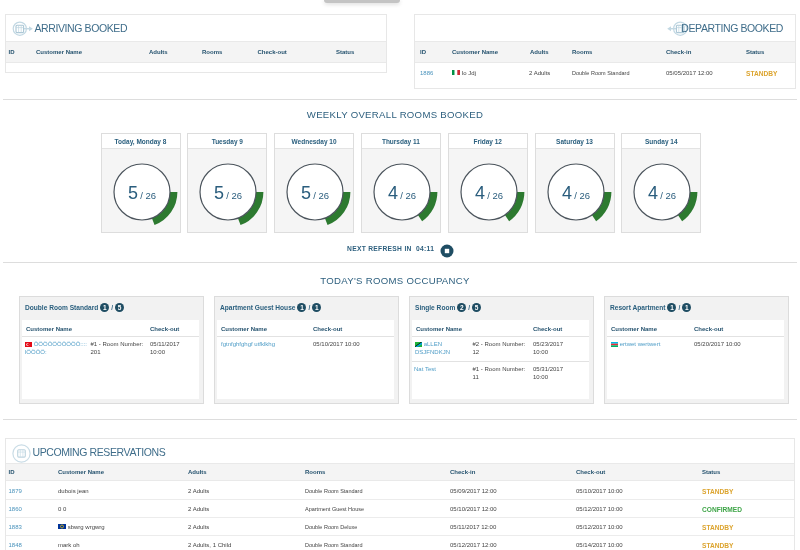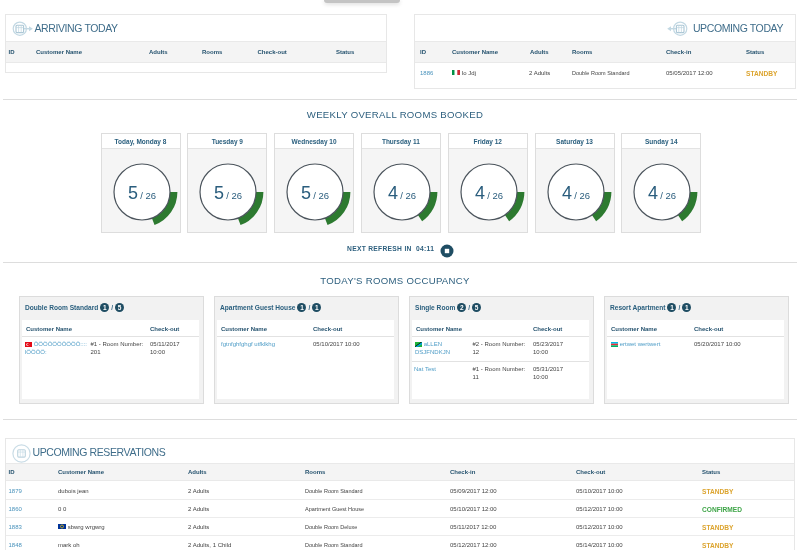--- a/index.html
+++ b/index.html
@@ -42,21 +42,21 @@
     <svg width="27" height="18" viewBox="0 0 27 18">
       <circle cx="7.8" cy="8.7" r="6.6" fill="none" stroke="#c2d8e3" stroke-width="1.2"></circle>
       <rect x="4" y="5.2" width="7.6" height="7.4" rx="1" fill="#fff" stroke="#aac6d5" stroke-width="1.1"></rect>
       <line x1="6.6" y1="5.2" x2="6.6" y2="12.6" stroke="#bdd4df" stroke-width="0.7"></line>
       <line x1="9.2" y1="5.2" x2="9.2" y2="12.6" stroke="#bdd4df" stroke-width="0.7"></line>
       <line x1="4" y1="7.6" x2="11.6" y2="7.6" stroke="#bdd4df" stroke-width="0.7"></line>
       <line x1="12" y1="8.7" x2="17.5" y2="8.7" stroke="#c2d8e3" stroke-width="1.4"></line>
       <path d="M17 6.2 L20.8 8.7 L17 11.2 Z" fill="#c2d8e3"></path>
     </svg>
   </div>
-  <div class="abs ptitle" style="left:28.5px;top:6.5px;">ARRIVING TODAY</div>
+  <div class="abs ptitle" style="left:28.5px;top:6.5px;">ARRIVING BOOKED</div>
   <div class="hdr" style="left:0;right:0;top:26px;height:22px;">
     <div class="hcell" style="left:2.5px;">ID</div>
     <div class="hcell" style="left:30px;">Customer Name</div>
     <div class="hcell" style="left:143px;">Adults</div>
     <div class="hcell" style="left:196px;">Rooms</div>
     <div class="hcell" style="left:251.5px;">Check-out</div>
     <div class="hcell" style="left:330px;">Status</div>
   </div>
 </div>
 
@@ -65,21 +65,21 @@
     <svg width="27" height="18" viewBox="0 0 27 18">
       <circle cx="19.2" cy="8.7" r="6.6" fill="none" stroke="#c2d8e3" stroke-width="1.2"></circle>
       <rect x="15.4" y="5.2" width="7.6" height="7.4" rx="1" fill="#fff" stroke="#aac6d5" stroke-width="1.1"></rect>
       <line x1="17.8" y1="5.2" x2="17.8" y2="12.6" stroke="#bdd4df" stroke-width="0.7"></line>
       <line x1="20.4" y1="5.2" x2="20.4" y2="12.6" stroke="#bdd4df" stroke-width="0.7"></line>
       <line x1="15.4" y1="7.6" x2="23" y2="7.6" stroke="#bdd4df" stroke-width="0.7"></line>
       <line x1="9.5" y1="8.7" x2="15" y2="8.7" stroke="#c2d8e3" stroke-width="1.4"></line>
       <path d="M10 6.2 L6.2 8.7 L10 11.2 Z" fill="#c2d8e3"></path>
     </svg>
   </div>
-  <div class="abs ptitle" style="right:12px;top:6.5px;">UPCOMING TODAY</div>
+  <div class="abs ptitle" style="right:12px;top:6.5px;">DEPARTING BOOKED</div>
   <div class="hdr" style="left:0;right:0;top:26px;height:22px;">
     <div class="hcell" style="left:5px;">ID</div>
     <div class="hcell" style="left:37px;">Customer Name</div>
     <div class="hcell" style="left:115px;">Adults</div>
     <div class="hcell" style="left:157px;">Rooms</div>
     <div class="hcell" style="left:251px;">Check-in</div>
     <div class="hcell" style="left:331px;">Status</div>
   </div>
   <div class="abs" style="left:0;right:0;top:48px;height:19px;">
     <div class="cell link" style="left:5px;">1886</div>

